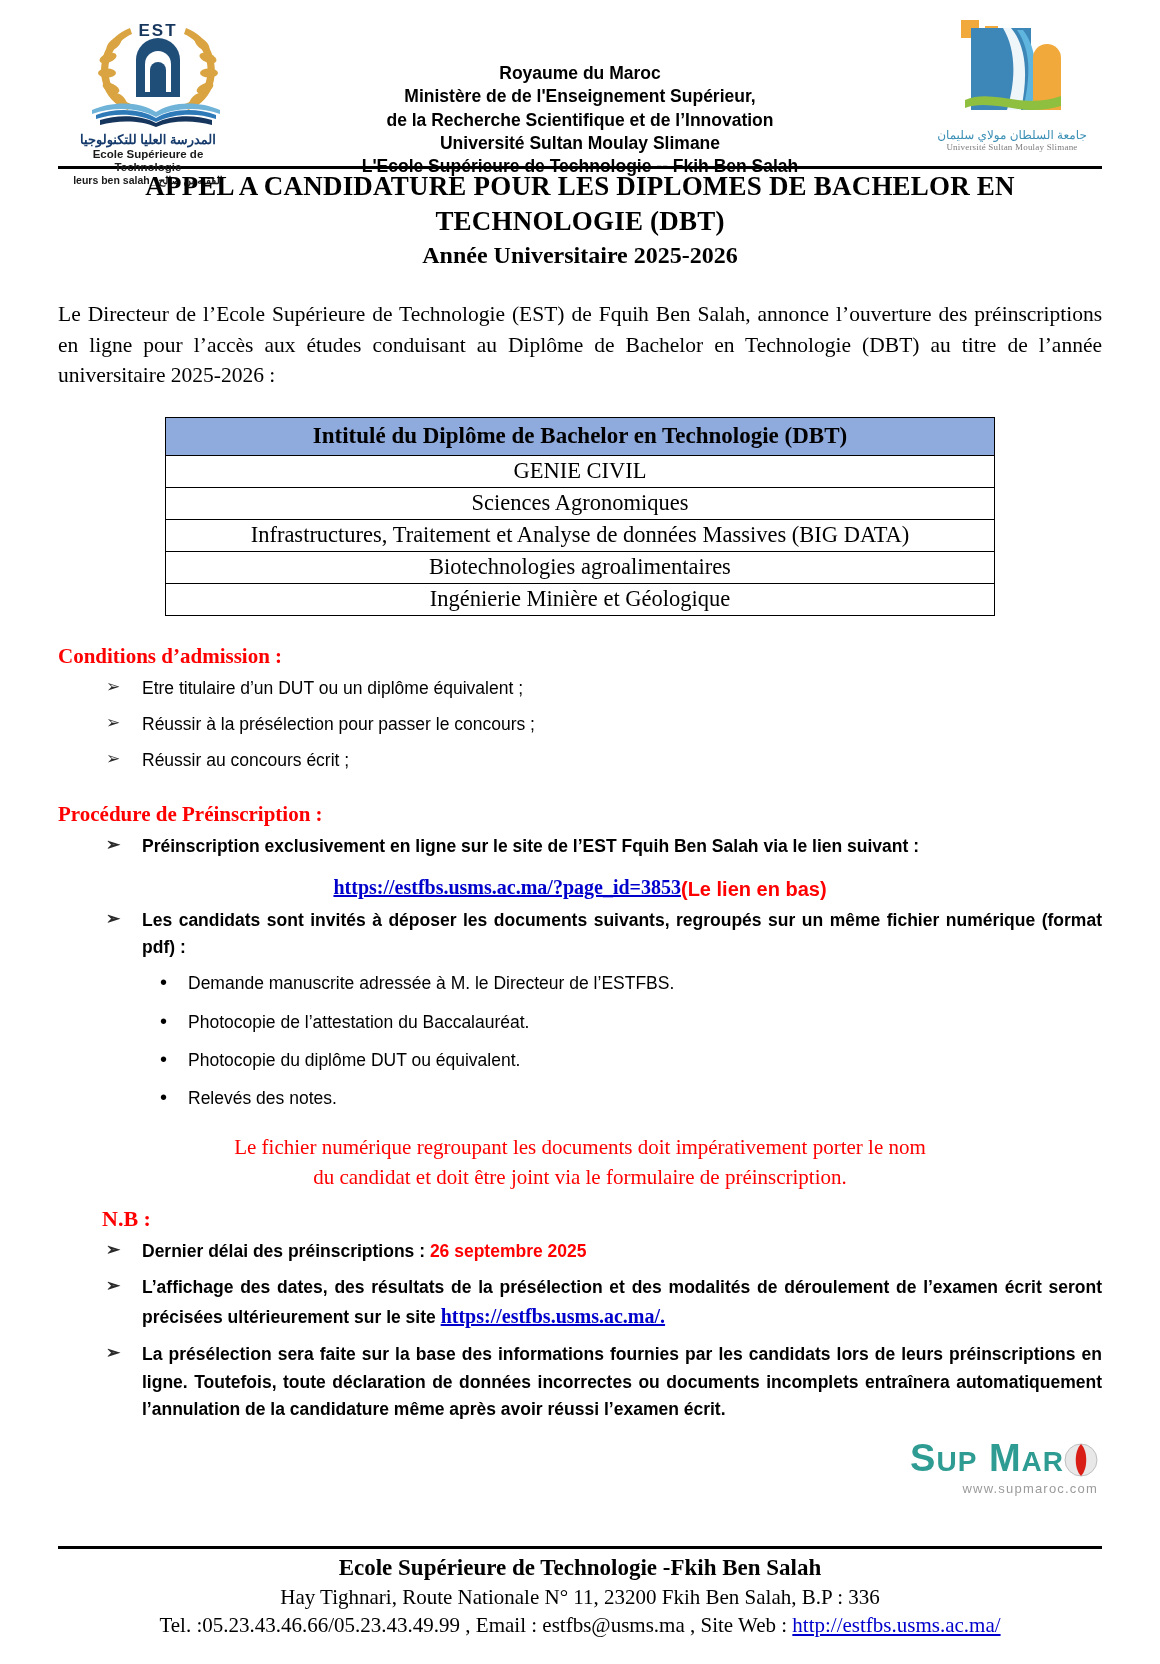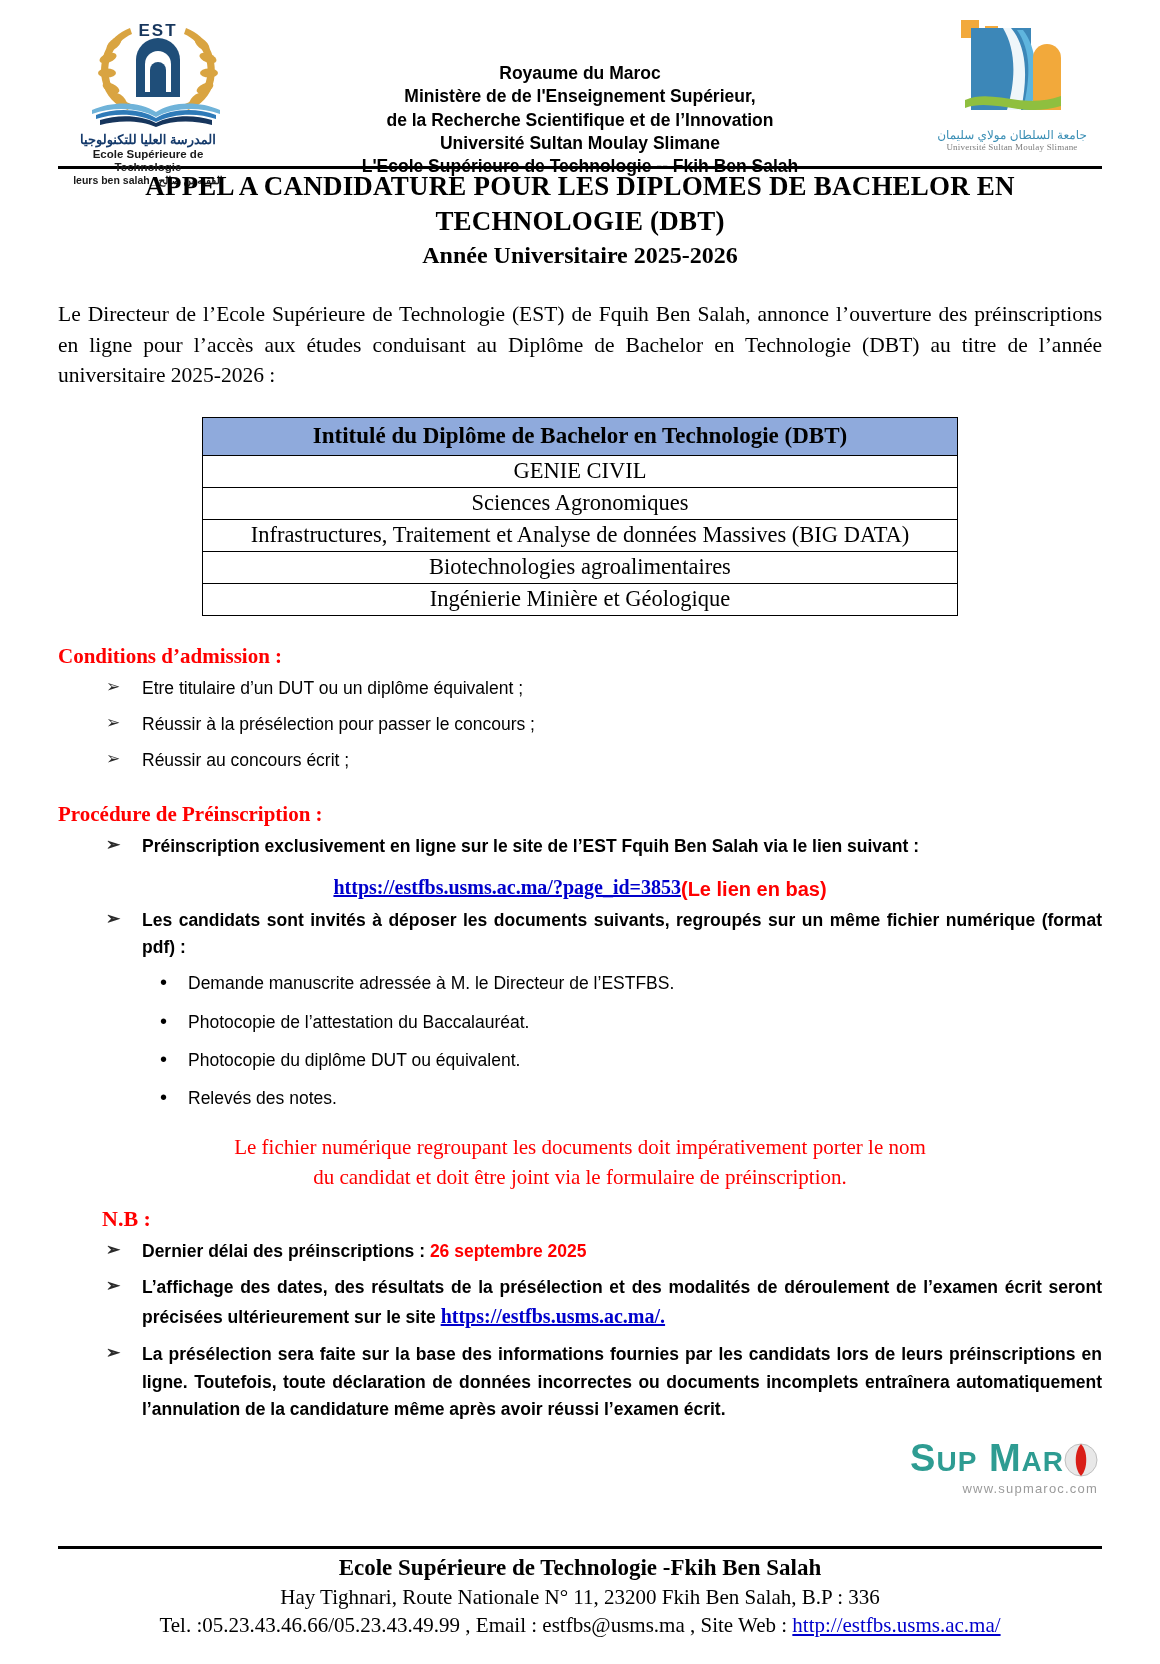--- a/index.html
+++ b/index.html
@@ -43,21 +43,21 @@
   .title-main { font-family:"Liberation Serif", serif; font-weight:bold; font-size:27px;
                 line-height:1.28; letter-spacing:.2px; }
   .title-year { font-family:"Liberation Serif", serif; font-weight:bold; font-size:24px; margin-top:4px; }
 
   
   .intro { margin-top: 30px; font-size: 21.5px; line-height: 1.42; text-align: justify;
            text-justify: inter-word; }
 
   
   .dbt-table-wrap { display:flex; justify-content:center; margin-top: 26px; }
-  table.dbt { border-collapse: collapse; width: 756px; }
+  table.dbt { border-collapse: collapse; width: 830px; }
   table.dbt td, table.dbt th { border: 1.6px solid #000; text-align:center; padding: 2px 6px; }
   table.dbt th { background:#8FAADC; font-size:23px; font-weight:bold; height:38px;
                  font-family:"Liberation Serif", serif; }
   table.dbt td { font-size:22.5px; height:32px; font-family:"Liberation Serif", serif; }
 
   
   .sec-head { color:#FF0000; font-weight:bold; font-size:21px; font-family:"Liberation Serif", serif;
               margin-top: 28px; }
   .sec-head.nb { margin-top: 14px; font-size: 22px; margin-left: 44px; }
 

